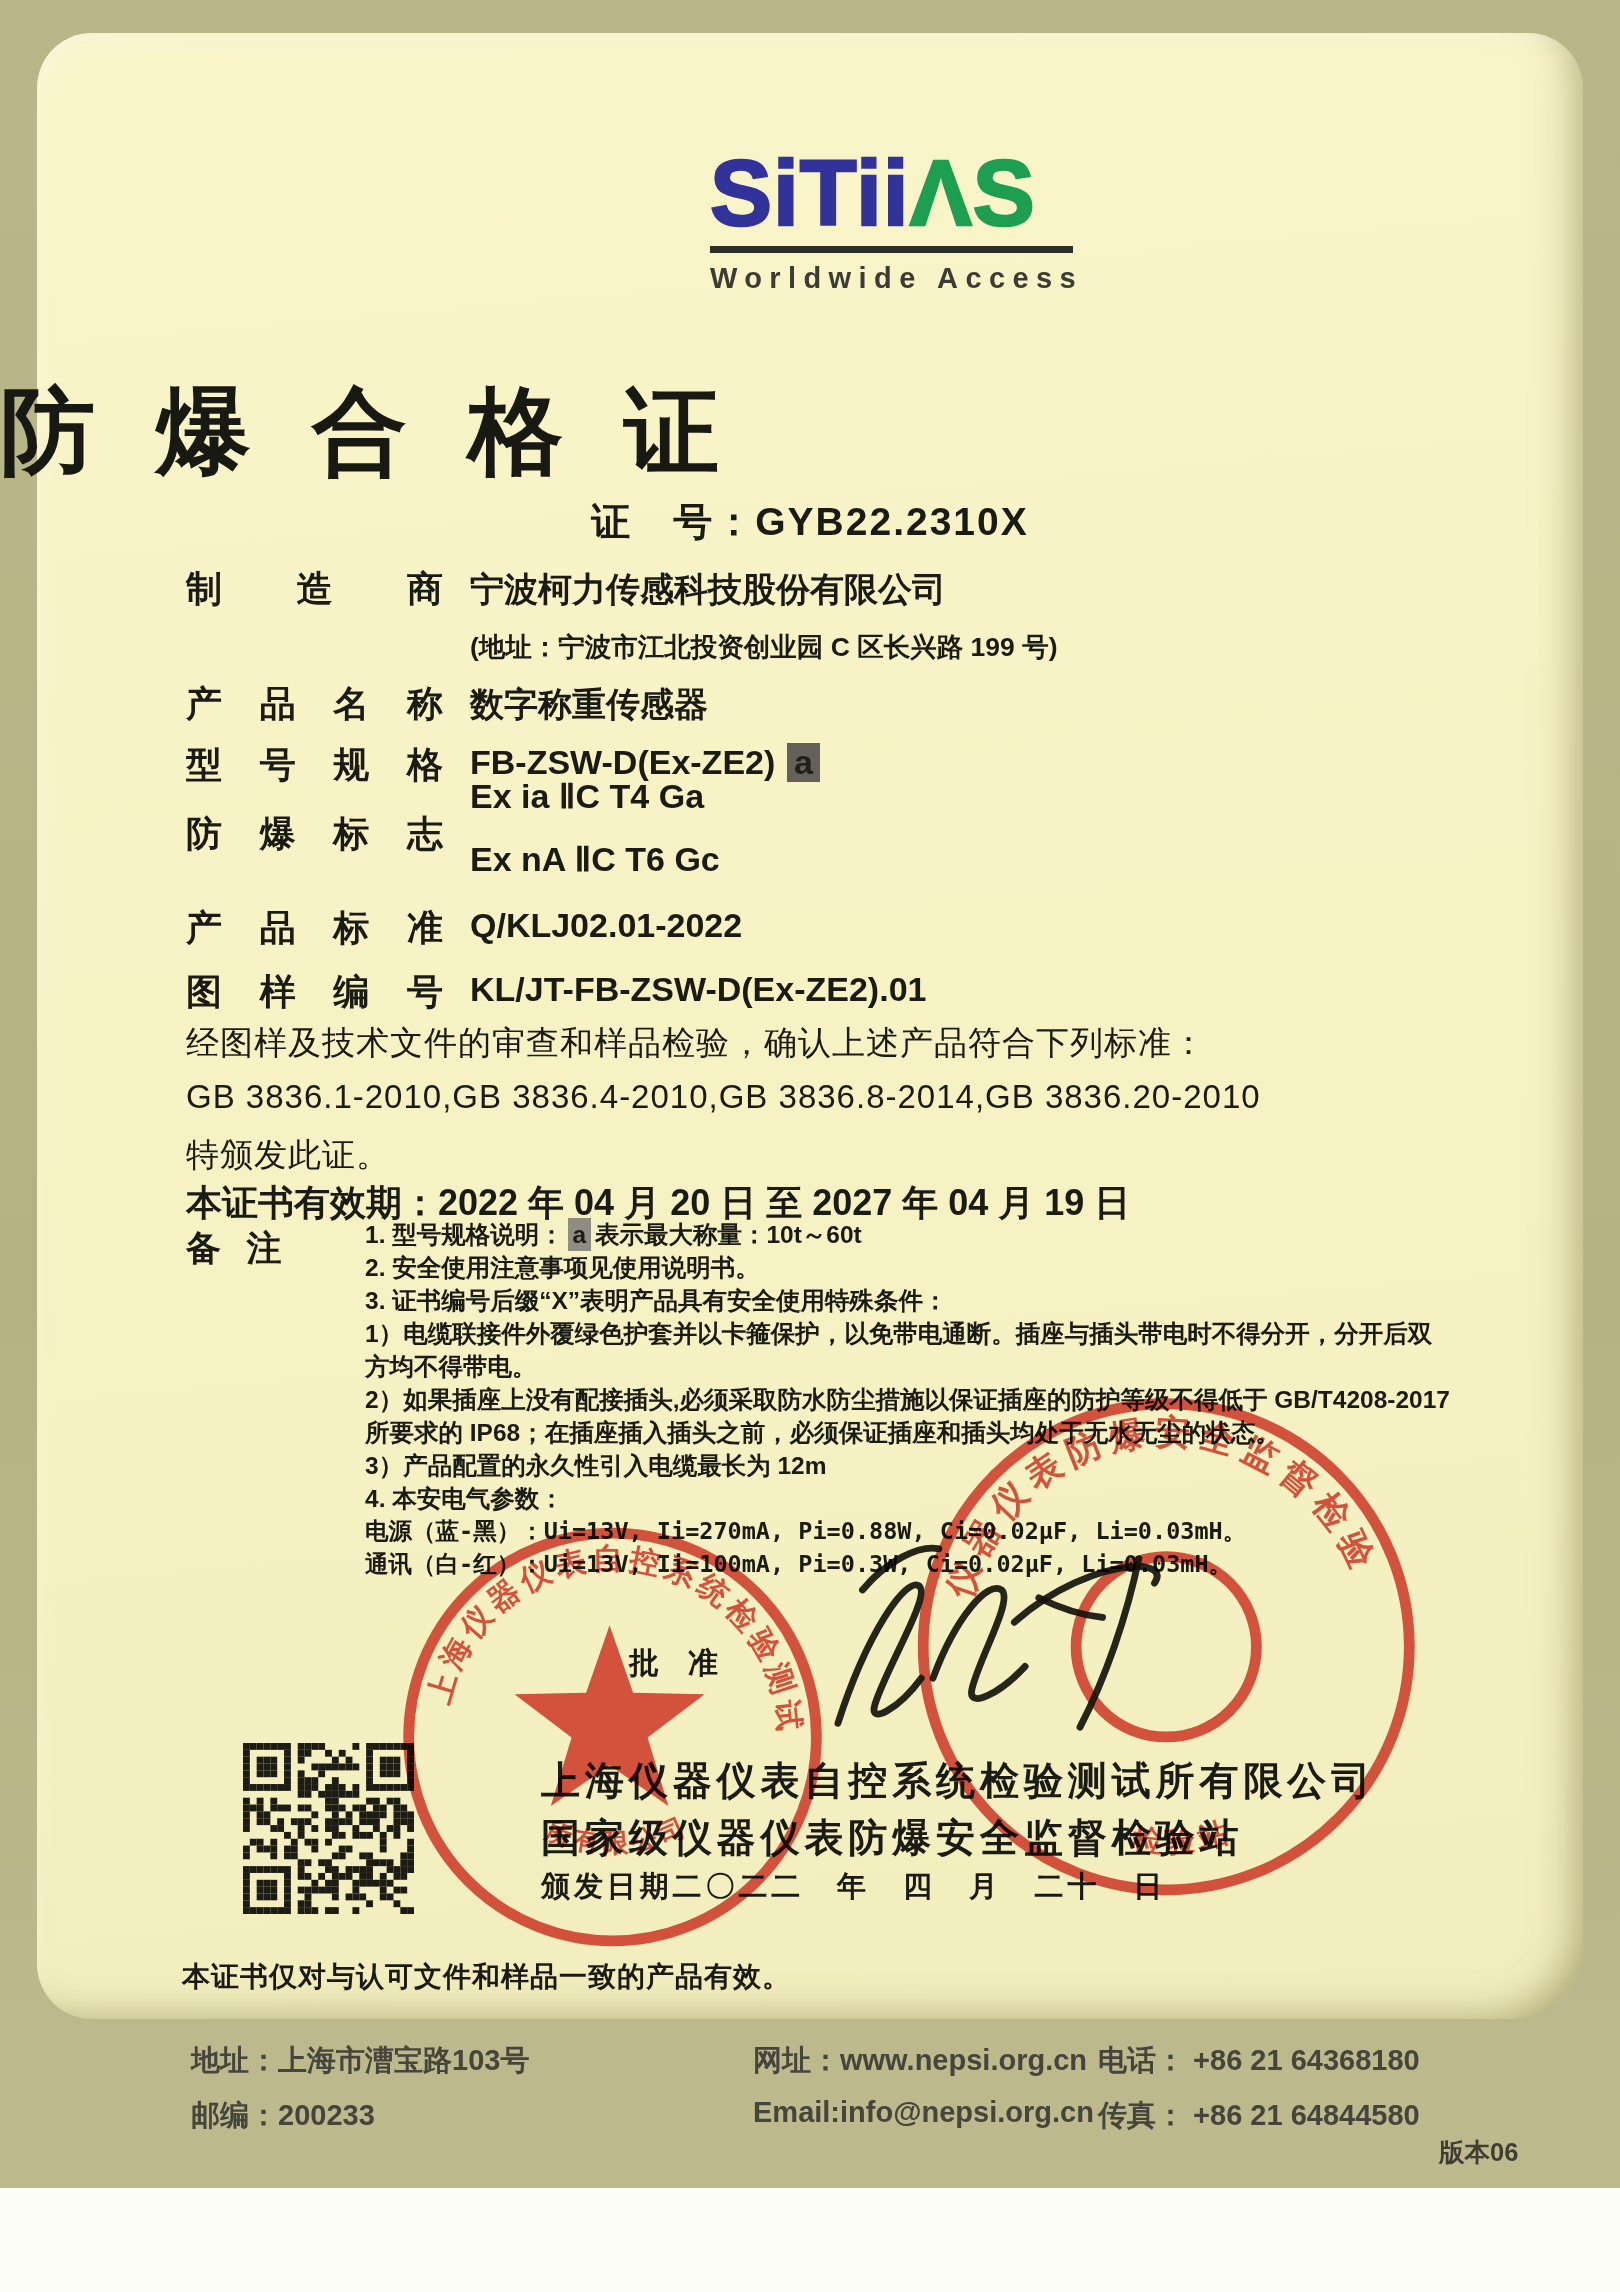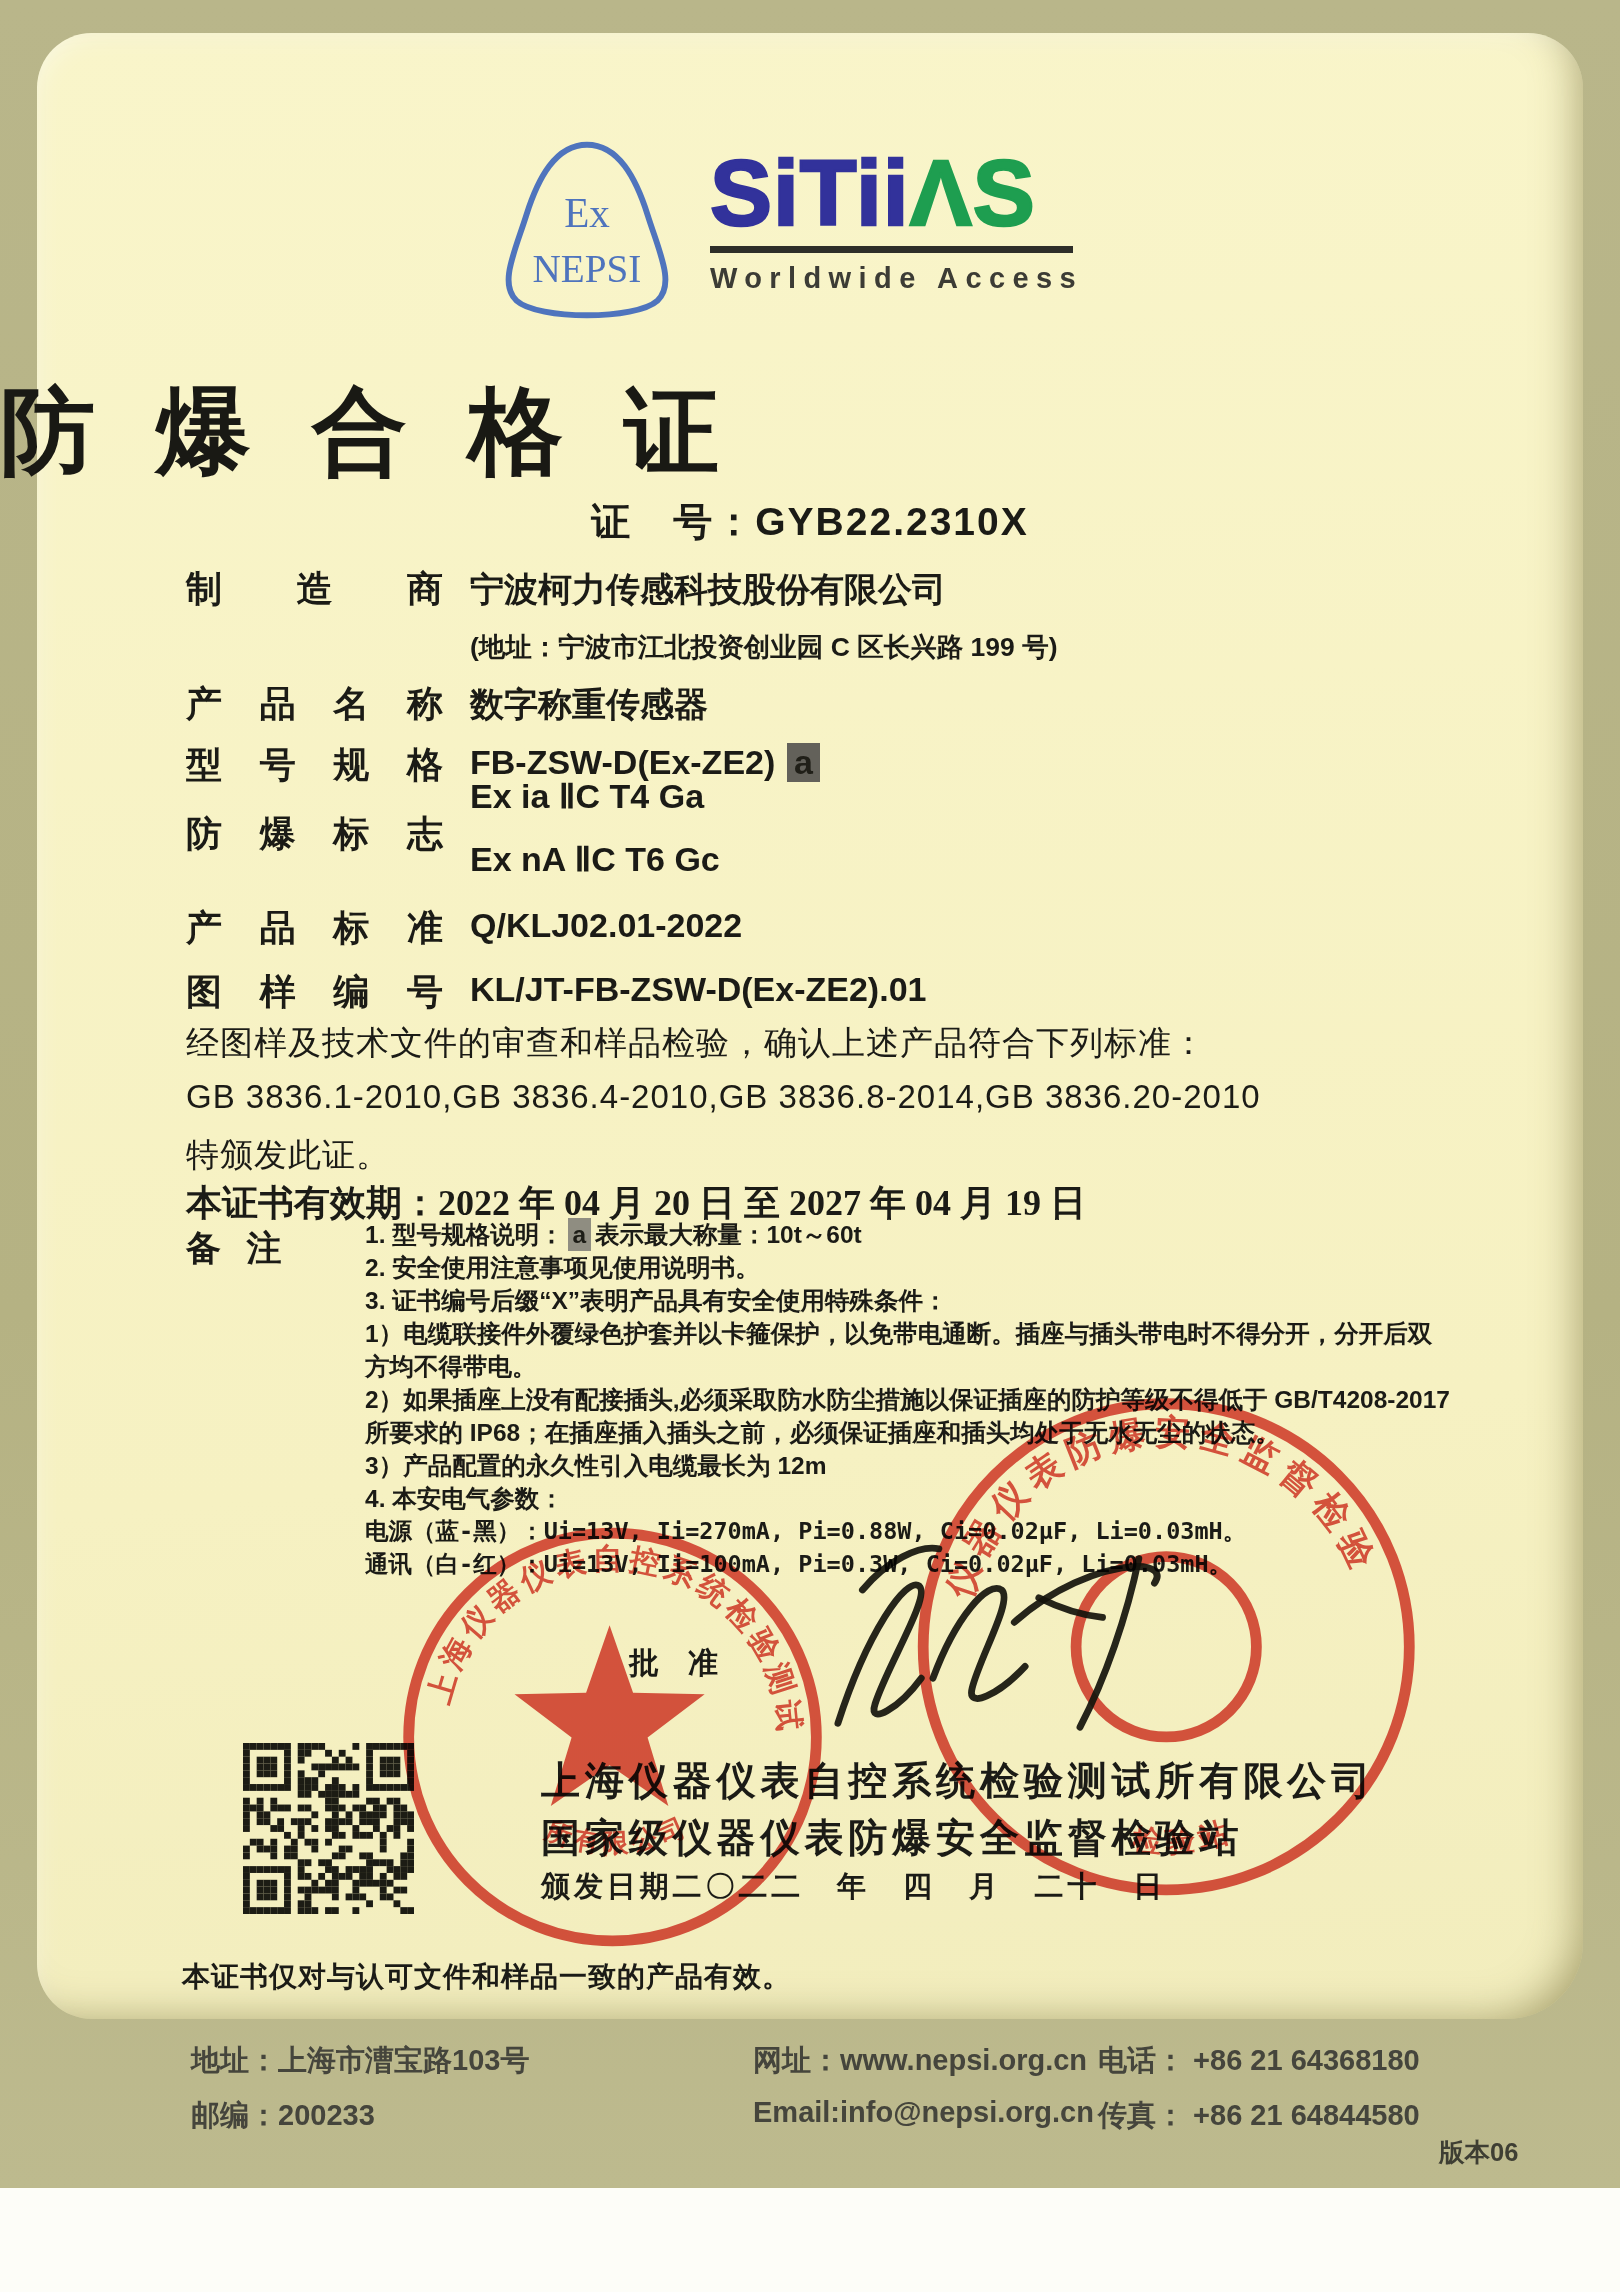--- a/index.html
+++ b/index.html
@@ -23,21 +23,21 @@
   .title{left:0;right:0;top:369px;text-align:left;font-size:95px;font-weight:bold;letter-spacing:61px;color:#191914;}
   .certno{left:0;right:0;top:495px;text-align:center;font-size:39px;font-weight:bold;letter-spacing:2px;}
   
   .flabel{left:186px;width:257px;text-align:justify;text-align-last:justify;font-size:36px;font-weight:bold;}
   .fvalue{left:470px;font-size:34px;font-weight:bold;}
   .addr{left:470px;font-size:26.5px;font-weight:bold;}
   .hl{display:inline-block;background:#63615a;color:#201f18;padding:0 6.9px;margin-left:11.8px;}
   .hl2{display:inline-block;background:#8f8d81;color:#1d1d16;padding:0 4.9px;margin:0 3.9px;}
   
   .stmt{left:186px;font-size:33px;font-weight:normal;letter-spacing:1px;}
-  .validity{left:186px;top:1179px;font-size:36px;font-weight:bold;font-family:Liberation Serif, serif;}
+  .validity{left:186px;top:1179px;font-size:36px;font-weight:bold;}
   
   .rlabel{left:186px;top:1225px;font-size:35px;font-weight:bold;letter-spacing:25.5px;}
   .notes{left:365px;top:1218px;font-size:24.5px;line-height:33px;font-weight:bold;}
   .notes div{white-space:nowrap;}
   .mono{font-family:"DejaVu Sans Mono",monospace;font-size:23.5px;}
   
   .approve{left:629px;top:1643px;font-size:30px;font-weight:bold;letter-spacing:29px;}
   .org1{left:541px;top:1754px;font-size:39px;font-weight:bold;letter-spacing:4.9px;}
   .org2{left:541px;top:1811px;font-size:39px;font-weight:bold;letter-spacing:4.9px;}
   .issued{left:541px;top:1867px;font-size:29px;font-weight:bold;letter-spacing:3.9px;}
@@ -53,27 +53,20 @@
   .foot{font-size:29px;font-weight:bold;color:#45453c;}
   .version{left:1439px;top:2135px;font-size:25.5px;font-weight:bold;color:#3e3e33;}
 </style>
 </head>
 <body>
 
 <div class="page">
   <div class="backdrop"></div>
   <div class="sheet"></div>
 
-  <div class="abs nepsi">
-    <svg width="200" height="192" viewBox="0 0 204 196">
-      <path d="M102,10 C134,10 152,44 164,82 C176,120 192,152 174,169 C152,189 52,189 30,169 C12,152 28,120 40,82 C52,44 70,10 102,10 Z" fill="none" stroke="#4f74bd" stroke-width="6"></path>
-      <text x="102" y="94" text-anchor="middle" font-size="42">Ex</text>
-      <text x="102" y="150" text-anchor="middle" font-size="40">NEPSI</text>
-    </svg>
-  </div>
 
   <div class="abs sitiias">
     <div class="wordmark"><span>SiTii</span><span class="green">ΛS</span></div>
     <div class="logo-rule"></div>
     <div class="tagline">Worldwide Access</div>
   </div>
 
   <div class="abs title">防爆合格证</div>
 
   <div class="abs certno">

